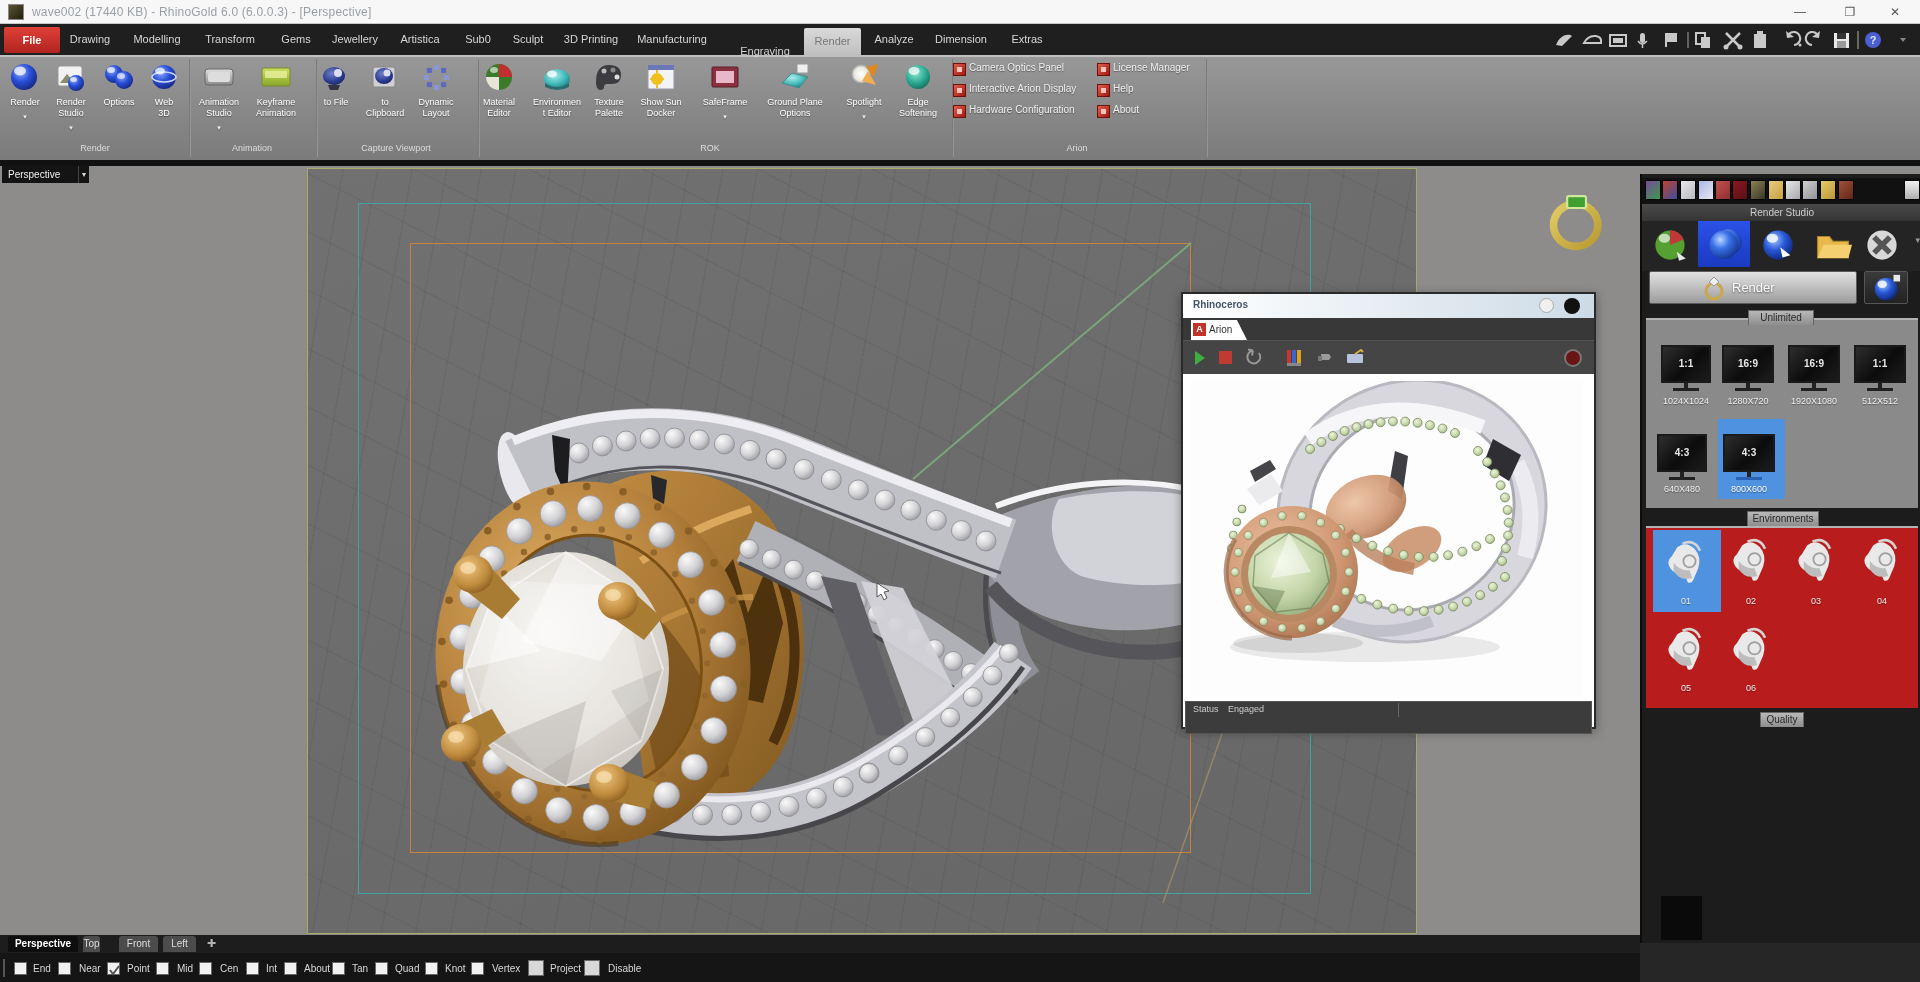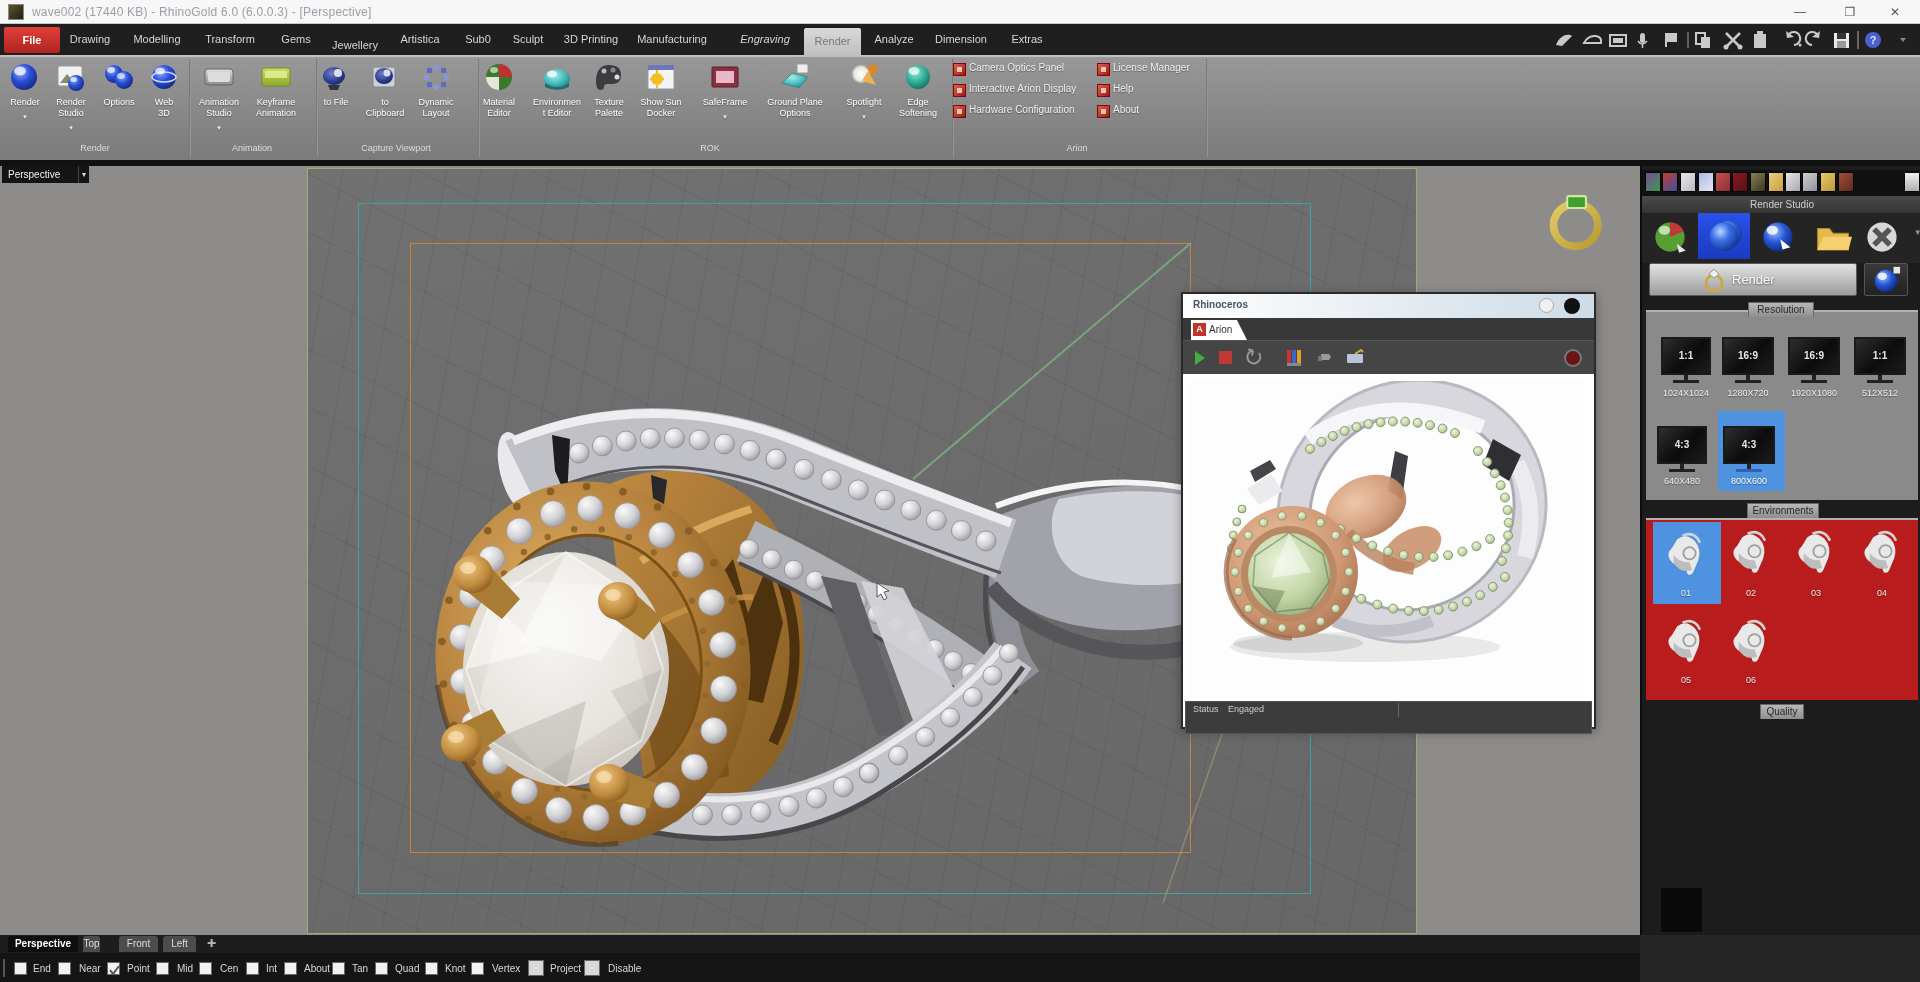--- a/index.html
+++ b/index.html
@@ -40,21 +40,21 @@
 .fwtab{position:absolute;left:8px;top:2px;width:56px;height:20px;background:#fff;clip-path:polygon(0 0,82% 0,100% 100%,0 100%);font-size:10px;color:#333;line-height:20px;padding-left:18px}
 .fwtico{position:absolute;left:2px;top:3px;width:13px;height:13px;background:#c23428;color:#fff;font-size:9px;font-weight:bold;text-align:center;line-height:13px}
 .fwbar{position:absolute;left:0;top:46px;width:411px;height:34px;background:#454545;border-top:1px solid #555}
 .fwbar svg{position:absolute;left:4px;top:5px}
 .fwrec{position:absolute;right:12px;top:8px;width:18px;height:18px;border-radius:50%;background:#6a1515;border:2px solid #777}
 .fwimg{position:absolute;left:7px;top:87px;width:393px;height:316px;background:#fdfdfd}
 .fwstatus{position:absolute;left:2px;top:407px;width:407px;height:33px;background:#3c3c3c;border:1px solid #555}
 .fws1{position:absolute;left:7px;top:2px;font-size:9px;color:#ccc}
 .fws2{position:absolute;left:42px;top:2px;font-size:9px;color:#ccc}
 .fwsep{position:absolute;left:212px;top:1px;width:1px;height:14px;background:#666}
-.docker{position:absolute;left:1640px;top:0;width:280px;height:769px;background:#1c1c1c;border-left:2px solid #0c0c0c}
+.docker{position:absolute;left:1640px;top:8px;width:280px;height:769px;background:#1c1c1c;border-left:2px solid #0c0c0c}
 .dtop{position:absolute;left:0;top:4px;width:280px;height:26px;background:#111}
 .dthumb{position:absolute;top:2px;width:16px;height:20px;border:1px solid #050505}
 .dtitle{position:absolute;left:0;top:30px;width:280px;height:17px;background:linear-gradient(180deg,#4a4a4a,#353535);color:#cfcfcf;font-size:10px;text-align:center;line-height:17px}
 .dbtns{position:absolute;left:0;top:47px;width:280px;height:50px;background:#242424}
 .dbi{position:absolute;top:6px}
 .dsel{position:absolute;left:56px;top:0px;width:52px;height:46px;background:linear-gradient(180deg,#2a52e8,#1a3ac0)}
 .dsel:after{content:"";position:absolute;left:18px;top:8px;width:26px;height:26px;border-radius:50%;background:radial-gradient(circle at 38% 32%,#a0c4ff,#2858d8 45%,#0a1c68)}
 .darr{position:absolute;right:2px;top:14px;color:#999;font-size:9px}
 .renderbtn{position:absolute;left:7px;top:97px;width:208px;height:33px;background:linear-gradient(180deg,#e2e2e2,#9c9c9c);border:1px solid #5a5a5a;border-radius:2px}
 .renderbtn svg{position:absolute;left:52px;top:3px}
@@ -92,27 +92,27 @@
   <div class="tbbtn" style="right:105px">—</div>
   <div class="tbbtn" style="right:55px">❐</div>
   <div class="tbbtn" style="right:10px">✕</div>
 </div>
 <div class="menubar">
     <div class="ftab">File</div>
     <div class="mtab" style="left:0;position:absolute;left:90px;transform:translateX(-50%);top:9px;">Drawing</div>
     <div class="mtab" style="left:0;position:absolute;left:157px;transform:translateX(-50%);top:9px;">Modelling</div>
     <div class="mtab" style="left:0;position:absolute;left:230px;transform:translateX(-50%);top:9px;">Transform</div>
     <div class="mtab" style="left:0;position:absolute;left:296px;transform:translateX(-50%);top:9px;">Gems</div>
-    <div class="mtab" style="left:0;position:absolute;left:355px;transform:translateX(-50%);top:15px;text-align:center;">Jewellery</div>
+    <div class="mtab" style="left:0;position:absolute;left:355px;transform:translateX(-50%);top:9px;text-align:center;">Jewellery</div>
     <div class="mtab" style="left:0;position:absolute;left:420px;transform:translateX(-50%);top:9px;">Artistica</div>
     <div class="mtab" style="left:0;position:absolute;left:478px;transform:translateX(-50%);top:9px;">Sub0</div>
     <div class="mtab" style="left:0;position:absolute;left:528px;transform:translateX(-50%);top:9px;">Sculpt</div>
     <div class="mtab" style="left:0;position:absolute;left:591px;transform:translateX(-50%);top:9px;">3D Printing</div>
     <div class="mtab" style="left:0;position:absolute;left:672px;transform:translateX(-50%);top:9px;">Manufacturing</div>
-    <div class="mtab" style="left:0;position:absolute;left:765px;transform:translateX(-50%);top:9px;font-style:italic;">Engraving</div>
+    <div class="mtab" style="left:0;position:absolute;left:765px;transform:translateX(-50%);top:21px;">Engraving</div>
     <div class="mtab" style="left:0;position:absolute;left:894px;transform:translateX(-50%);top:9px;">Analyze</div>
     <div class="mtab" style="left:0;position:absolute;left:961px;transform:translateX(-50%);top:9px;">Dimension</div>
     <div class="mtab" style="left:0;position:absolute;left:1027px;transform:translateX(-50%);top:9px;">Extras</div>
     <div class="rtab">Render</div>
     <svg width="370" height="26" style="position:absolute;right:2px;top:3px" viewBox="0 0 370 26">
       <path d="M8,18 C12,8 20,6 24,9 L14,19 Z" fill="#c9c9c9"></path>
       <path d="M36,16 q4,-8 12,-7 q6,1 5,7 Z" fill="none" stroke="#c9c9c9" stroke-width="2"></path>
       <rect x="62" y="8" width="16" height="11" fill="none" stroke="#c9c9c9" stroke-width="2"></rect>
       <rect x="65" y="11" width="10" height="5" fill="#c9c9c9"></rect>
       <rect x="92" y="6" width="5" height="10" rx="2.5" fill="#c9c9c9"></rect>
@@ -734,21 +734,21 @@
         </svg>
         <span>Render</span>
       </div>
   <div class="bluebtn">
         <svg width="30" height="30" viewBox="0 0 32 32">
           <circle cx="16" cy="17" r="12" fill="url(#nb)"></circle>
           <ellipse cx="12" cy="12" rx="5" ry="4" fill="rgba(255,255,255,0.8)"></ellipse>
           <rect x="24" y="2" width="7" height="7" fill="#e8e8e8"></rect>
         </svg>
       </div>
-  <div class="shead" style="top:136px;width:66px;left:106px">Resolution</div>
+  <div class="shead" style="top:136px;width:66px;left:106px">Unlimited</div>
   <div class="spanel" style="top:144px;height:190px">
     <div class="mon" style="left:15px;top:25px;width:50px;height:38px">1:1</div>
         <div class="monst" style="left:38px;top:63px"></div>
         <div class="monb" style="left:27px;top:68px;"></div>
         <div class="mon" style="left:76px;top:25px;width:52px;height:38px">16:9</div>
         <div class="monst" style="left:100px;top:63px"></div>
         <div class="monb" style="left:89px;top:68px;"></div>
         <div class="mon" style="left:142px;top:25px;width:52px;height:38px">16:9</div>
         <div class="monst" style="left:166px;top:63px"></div>
         <div class="monb" style="left:155px;top:68px;"></div>

